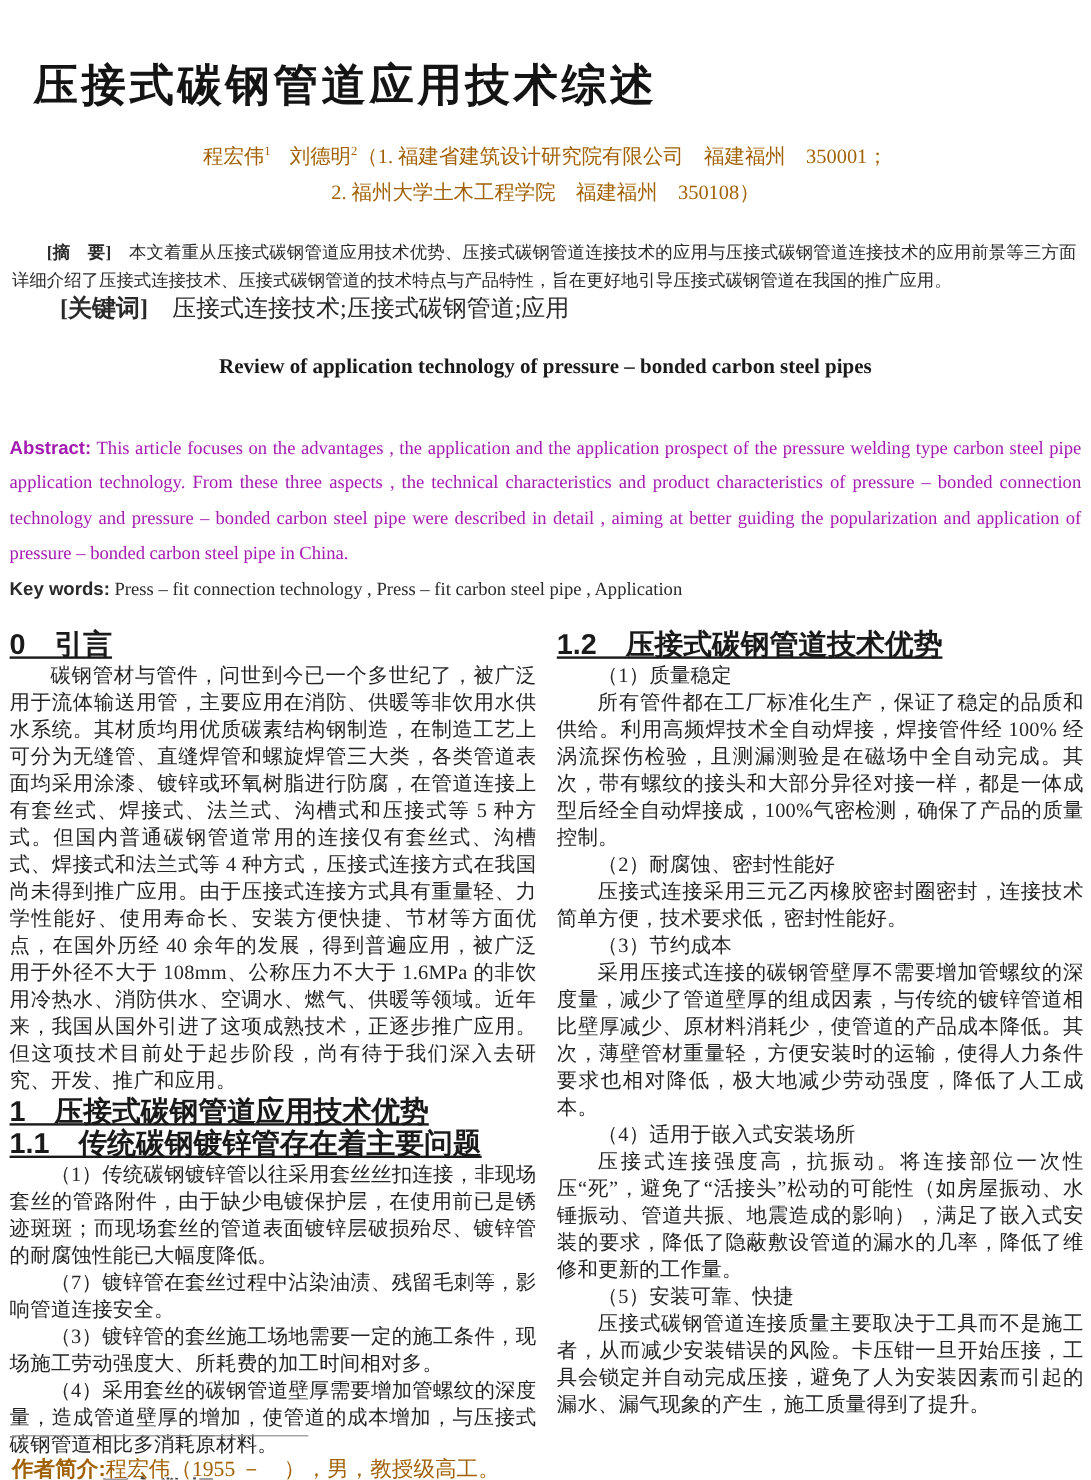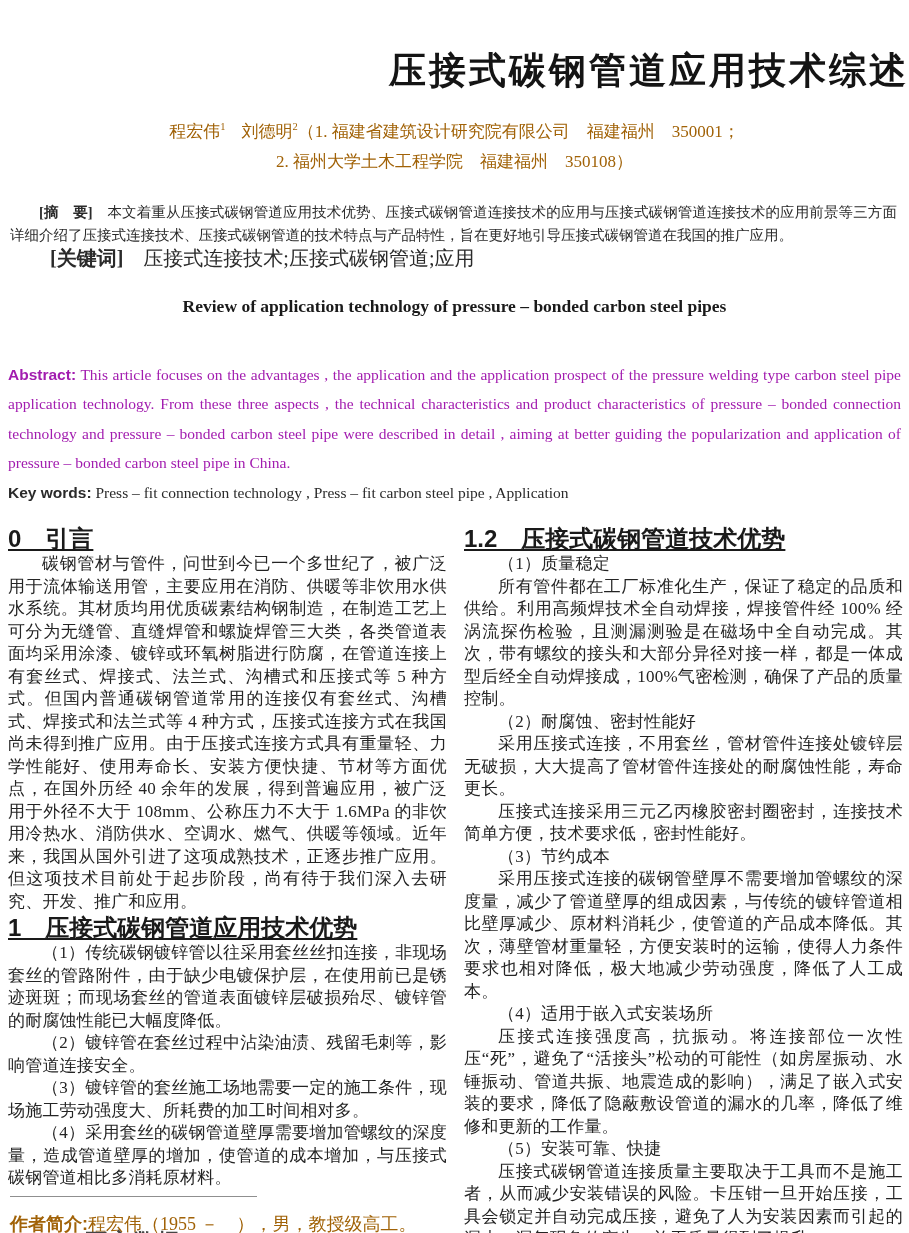--- a/index.html
+++ b/index.html
@@ -8,25 +8,26 @@
     background:#ffffff;
     position:relative;
     overflow:hidden;
     font-family:"Liberation Serif", serif;
     color:#222222;
   }
   .page{width:909px;height:1233px;position:relative;}
 
   .title{
     margin:46px 0 0 0;
-    text-align:right;
+    text-align:left;
     font-size:37px;
     font-weight:bold;
     letter-spacing:3px;
     color:#141414;
+    padding-left:28px;
   }
   .authors{
     margin-top:16px;
     text-align:center;
     font-size:17px;
     line-height:30px;
     color:#a16207;
   }
   .authors sup{font-size:10.5px;vertical-align:super;}
   .author-gap{display:inline-block;width:16px;}
@@ -148,32 +149,32 @@
   <p class="abs-en"><span class="label-sans">Abstract:</span><span> This article focuses on the advantages , the application and the application prospect of the pressure welding type carbon steel pipe application technology.  From these three aspects , the technical characteristics and product characteristics of pressure – bonded connection technology and pressure – bonded carbon steel pipe were described in detail , aiming at better guiding the popularization and application of pressure – bonded carbon steel pipe in China.</span></p>
 
   <p class="kw-en"><span class="label-sans">Key words:</span><span> Press – fit connection technology , Press – fit carbon steel pipe , Application</span></p>
 
   <div class="columns">
 
     <div class="col">
       <h3>0　引言</h3>
       <p>碳钢管材与管件，问世到今已一个多世纪了，被广泛用于流体输送用管，主要应用在消防、供暖等非饮用水供水系统。其材质均用优质碳素结构钢制造，在制造工艺上可分为无缝管、直缝焊管和螺旋焊管三大类，各类管道表面均采用涂漆、镀锌或环氧树脂进行防腐，在管道连接上有套丝式、焊接式、法兰式、沟槽式和压接式等 5 种方式。但国内普通碳钢管道常用的连接仅有套丝式、沟槽式、焊接式和法兰式等 4 种方式，压接式连接方式在我国尚未得到推广应用。由于压接式连接方式具有重量轻、力学性能好、使用寿命长、安装方便快捷、节材等方面优点，在国外历经 40 余年的发展，得到普遍应用，被广泛用于外径不大于 108mm、公称压力不大于 1.6MPa 的非饮用冷热水、消防供水、空调水、燃气、供暖等领域。近年来，我国从国外引进了这项成熟技术，正逐步推广应用。但这项技术目前处于起步阶段，尚有待于我们深入去研究、开发、推广和应用。</p>
       <h3>1　压接式碳钢管道应用技术优势</h3>
+      <h4>1.1　传统碳钢镀锌管存在着主要问题</h4>
       <p>（1）传统碳钢镀锌管以往采用套丝丝扣连接，非现场套丝的管路附件，由于缺少电镀保护层，在使用前已是锈迹斑斑；而现场套丝的管道表面镀锌层破损殆尽、镀锌管的耐腐蚀性能已大幅度降低。</p>
-      <p>（2）镀锌管在套丝过程中沾染油渍、残留毛刺等，影响管道连接安全。</p>
+      <p>（7）镀锌管在套丝过程中沾染油渍、残留毛刺等，影响管道连接安全。</p>
       <p>（3）镀锌管的套丝施工场地需要一定的施工条件，现场施工劳动强度大、所耗费的加工时间相对多。</p>
       <p>（4）采用套丝的碳钢管道壁厚需要增加管螺纹的深度量，造成管道壁厚的增加，使管道的成本增加，与压接式碳钢管道相比多消耗原材料。</p>
     </div>
 
     <div class="col">
       <h4>1.2　压接式碳钢管道技术优势</h4>
       <p>（1）质量稳定</p>
       <p>所有管件都在工厂标准化生产，保证了稳定的品质和供给。利用高频焊技术全自动焊接，焊接管件经 100% 经涡流探伤检验，且测漏测验是在磁场中全自动完成。其次，带有螺纹的接头和大部分异径对接一样，都是一体成型后经全自动焊接成，100%气密检测，确保了产品的质量控制。</p>
       <p>（2）耐腐蚀、密封性能好</p>
-      <p>采用压接式连接，不用套丝，管材管件连接处镀锌层无破损，大大提高了管材管件连接处的耐腐蚀性能，寿命更长。</p>
       <p>压接式连接采用三元乙丙橡胶密封圈密封，连接技术简单方便，技术要求低，密封性能好。</p>
       <p>（3）节约成本</p>
       <p>采用压接式连接的碳钢管壁厚不需要增加管螺纹的深度量，减少了管道壁厚的组成因素，与传统的镀锌管道相比壁厚减少、原材料消耗少，使管道的产品成本降低。其次，薄壁管材重量轻，方便安装时的运输，使得人力条件要求也相对降低，极大地减少劳动强度，降低了人工成本。</p>
       <p>（4）适用于嵌入式安装场所</p>
       <p>压接式连接强度高，抗振动。将连接部位一次性压“死”，避免了“活接头”松动的可能性（如房屋振动、水锤振动、管道共振、地震造成的影响），满足了嵌入式安装的要求，降低了隐蔽敷设管道的漏水的几率，降低了维修和更新的工作量。</p>
       <p>（5）安装可靠、快捷</p>
       <p>压接式碳钢管道连接质量主要取决于工具而不是施工者，从而减少安装错误的风险。卡压钳一旦开始压接，工具会锁定并自动完成压接，避免了人为安装因素而引起的漏水、漏气现象的产生，施工质量得到了提升。</p>
 
     </div>
 

